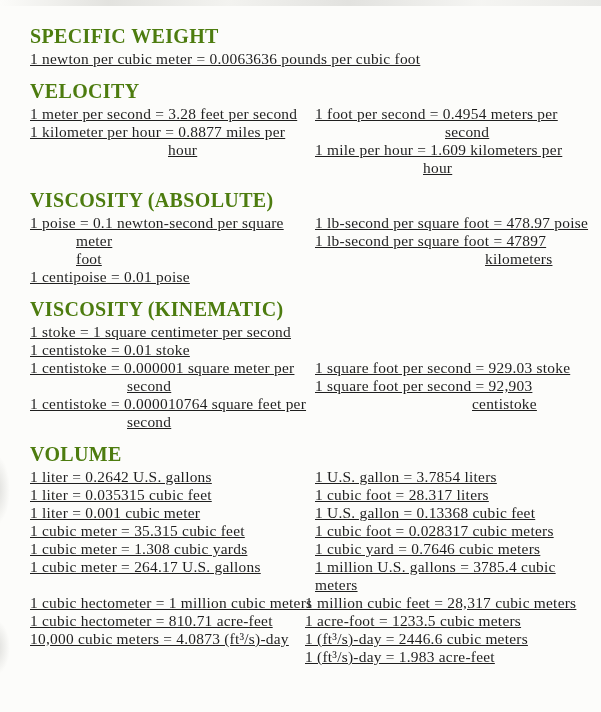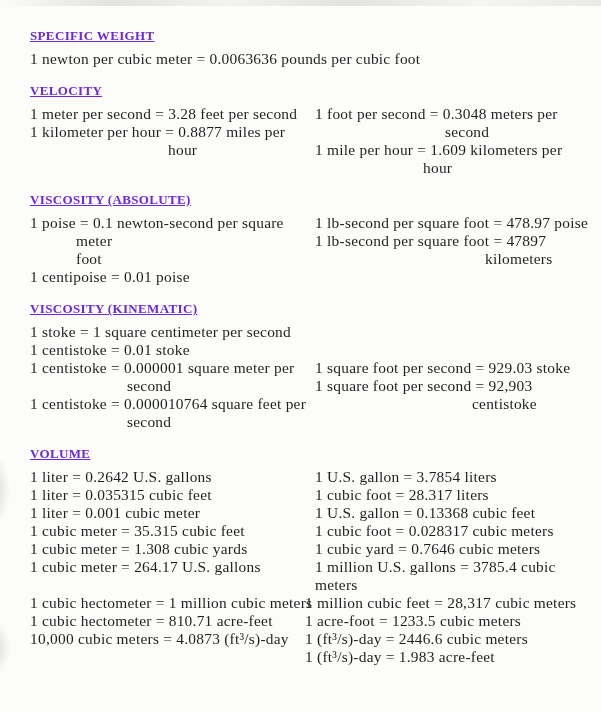--- a/index.html
+++ b/index.html
@@ -39,37 +39,36 @@
   .smudge-2 { top: 620px; height: 55px; }
   .doc {
     position: relative;
     padding: 27px 8px 0 30px;
     font-size: 15.4px;
     letter-spacing: 0.25px;
   }
   .section { margin: 0; }
   .section + .section { margin-top: 14px; }
   .heading {
-    font-size: 13px;
+    font-size: 20px;
     font-weight: bold;
     letter-spacing: 0.35px;
     margin: 0 0 5px 0;
     height: 18px;
     line-height: 18px;
-    color: #6d28d9;
-    text-decoration: underline;
+    color: #4d7c0f;
   }
   .columns {
     display: grid;
     grid-template-columns: 285px 1fr;
   }
   .columns.single {
     display: block;
   }
-  .col { min-width: 0; }
+  .col { min-width: 0; text-decoration: underline; }
   .entry { margin: 0; }
   .line {
     height: 18px;
     line-height: 18px;
     white-space: nowrap;
   }
 </style>
 </head>
 <body>
 
@@ -97,21 +96,21 @@
           <div class="entry">
             <div class="line">1 meter per second = 3.28 feet per second</div>
           </div>
           <div class="entry">
             <div class="line">1 kilometer per hour = 0.8877 miles per</div>
             <div class="line" style="margin-left: 138px;">hour</div>
           </div>
         </div>
       <div class="col col-right">
           <div class="entry">
-            <div class="line">1 foot per second = 0.3048 meters per</div>
+            <div class="line">1 foot per second = 0.4954 meters per</div>
             <div class="line" style="margin-left: 130px;">second</div>
           </div>
           <div class="entry">
             <div class="line">1 mile per hour = 1.609 kilometers per</div>
             <div class="line" style="margin-left: 108px;">hour</div>
           </div>
         </div>
     </div>
   </section>
 

